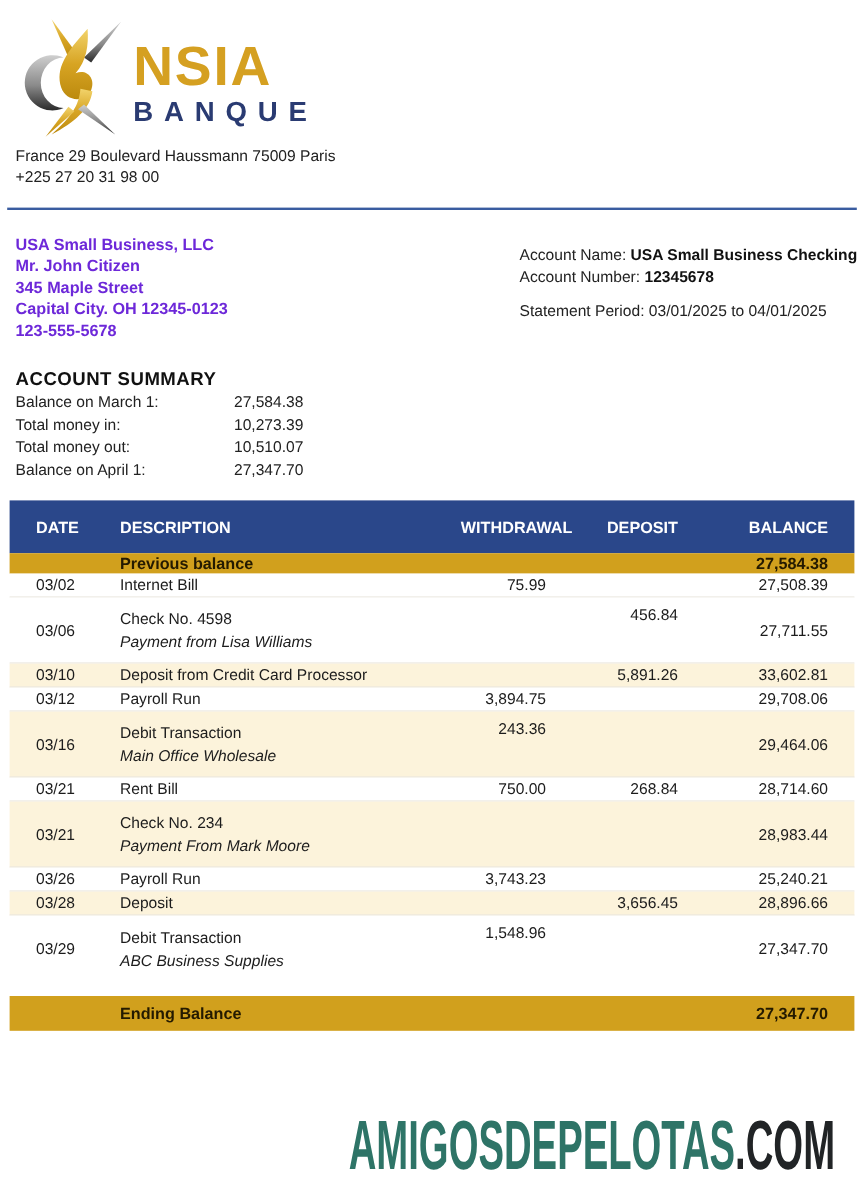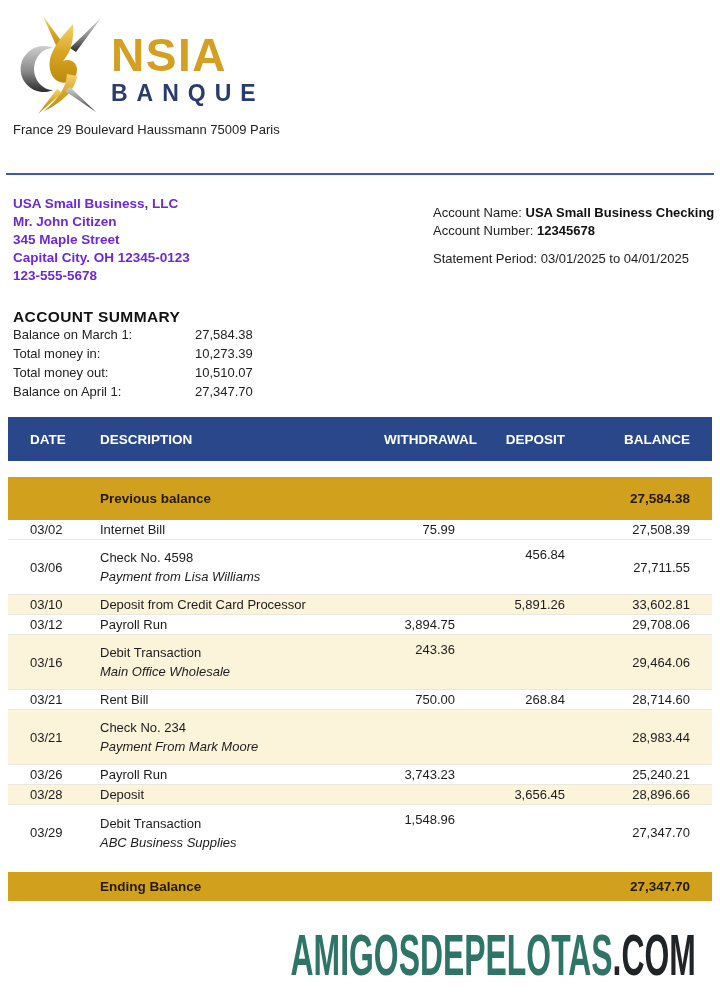--- a/index.html
+++ b/index.html
@@ -37,21 +37,21 @@
   .txn-table { position:absolute; left:8px; top:417px; width:704px; font-size:13px; }
   .trow, .thead { display:grid; grid-template-columns:78px 272px 119px 91px 144px; align-items:center; }
   .thead { height:44px; background:var(--header-blue,#2A478A); color:#fff; font-weight:700; font-size:13.5px; }
   .c-date { padding-left:22px; }
   .c-desc { padding-left:14px; padding-right:8px; }
   .c-wd, .c-dep, .c-bal { text-align:right; }
   .c-wd { padding-right:22px; } .thead .c-wd { padding-right:0; }
   .c-dep { padding-right:3px; }
   .c-bal { padding-right:22px; }
   .gold { background:var(--gold,#D1A01D); color:#241a00; font-weight:700; }
-  .trow.prev { height:43px; margin-top:16px; font-size:13.5px; }
+  .trow.prev { height:17px; margin-top:0; font-size:13.5px; }
   .trow.ending { height:29px; font-size:13.5px; }
   #rows .trow { border-bottom:1px solid #EAE7DE; background:#fff; }
   #rows .trow:last-child { border-bottom:none; }
   #rows .trow.cream { background:var(--cream,#FCF3DB); }
   #rows .trow.single { height:20px; }
   #rows .trow.double { height:55px; }
   #rows .trow.double .num { align-self:start; padding-top:7px; }
   .d1 { line-height:19px; }
   .d2 { line-height:19px; font-style:italic; }
   .tgap { height:12px; }
@@ -94,20 +94,21 @@
       <path d="M81,100 L55,75 L50,79 Z" fill="url(#gGray)"></path>
     </svg>
     <div class="brand-text">
       <div class="brand-name">NSIA</div>
       <div class="brand-subname">BANQUE</div>
     </div>
   </header>
 
   <div class="address">
     <div>France 29 Boulevard Haussmann 75009 Paris</div>
+    <div>+225 27 20 31 98 00</div>
   </div>
 
   <div class="divider"></div>
 
   <div class="customer">
     <div>USA Small Business, LLC</div>
     <div>Mr. John Citizen</div>
     <div>345 Maple Street</div>
     <div>Capital City. OH 12345-0123</div>
     <div>123-555-5678</div>

